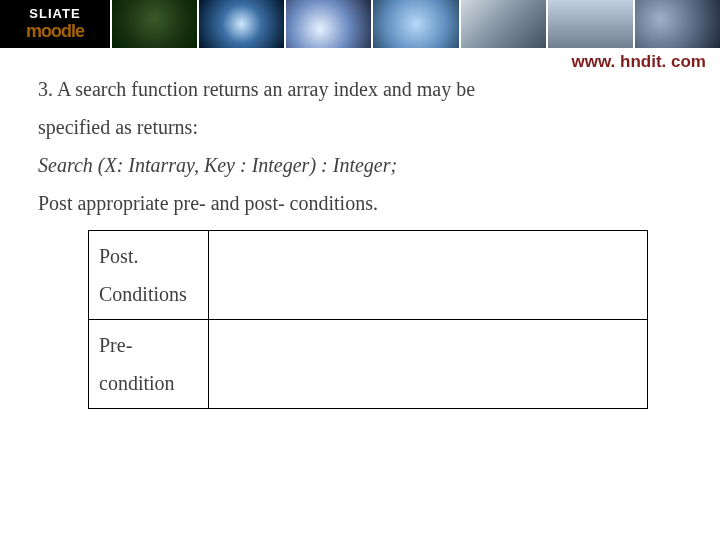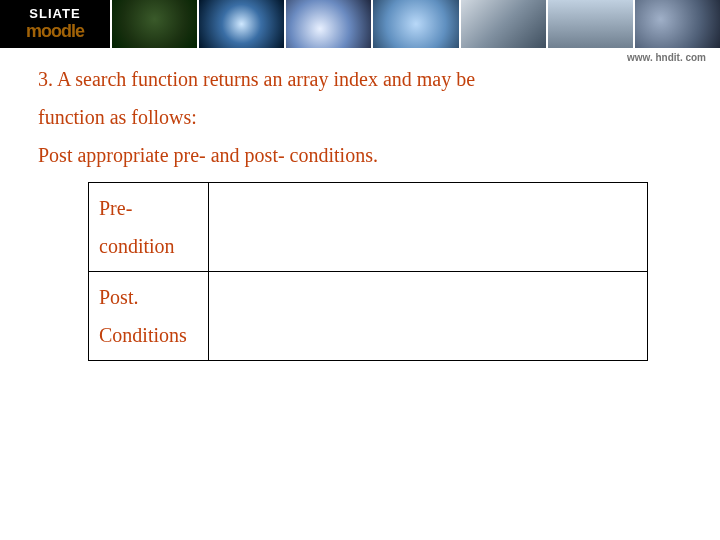--- a/index.html
+++ b/index.html
@@ -59,29 +59,29 @@
   .bimg4 { background: radial-gradient(circle at 50% 50%, #b8d8f8 0%, #6090c0 60%, #305070 100%); }
   .bimg5 { background: linear-gradient(135deg, #d0d8e0 0%, #8090a0 50%, #405060 100%); }
   .bimg6 { background: linear-gradient(180deg, #c0d0e0 0%, #708090 100%); }
   .bimg7 { background: radial-gradient(circle at 30% 40%, #a0b0c8 0%, #506078 60%, #202838 100%); }
 
   .url-watermark {
     position: absolute;
     top: 52px;
     right: 14px;
     font-family: Arial, sans-serif;
-    font-size: 10px;
+    font-size: 17px;
     font-weight: bold;
-    color: #737373;
+    color: #7f1d1d;
   }
 
   .body-content {
-    padding: 12px 38px 0 38px;
+    padding: 22px 38px 0 38px;
     font-size: 20px;
-    color: #c2410c;
+    color: #404040;
     line-height: 1.9;
   }
   .q-line { margin-bottom: 0; }
   .sig { font-style: italic; }
   .table-wrap {
     margin-top: 8px;
     margin-left: 50px;
     margin-right: 0;
   }
   table.cond {
@@ -123,30 +123,31 @@
     <div class="bimg bimg7"></div>
   </div>
 </div>
 
 <div class="url-watermark">www. hndit. com</div>
 
 <div class="body-content">
   <div class="q-line">
     <span>3.   </span><span>A search function returns an array index and may be</span>
   </div>
-  <div class="q-line">function as follows:</div>
+  <div class="q-line">specified as returns:</div>
+  <div class="q-line sig">Search (X: Intarray,  Key : Integer) : Integer;</div>
   <div class="q-line">Post appropriate pre- and post- conditions.</div>
 
   <div class="table-wrap">
     <table class="cond">
       <tbody>
           <tr>
-        <td class="label">Pre-condition</td>
+        <td class="label">Post. Conditions</td>
         <td class="value"></td>
       </tr>
       <tr>
-        <td class="label">Post. Conditions</td>
+        <td class="label">Pre-condition</td>
         <td class="value"></td>
       </tr>
     </tbody>
       </table>
   </div>
 </div>
 
 </body></html>

